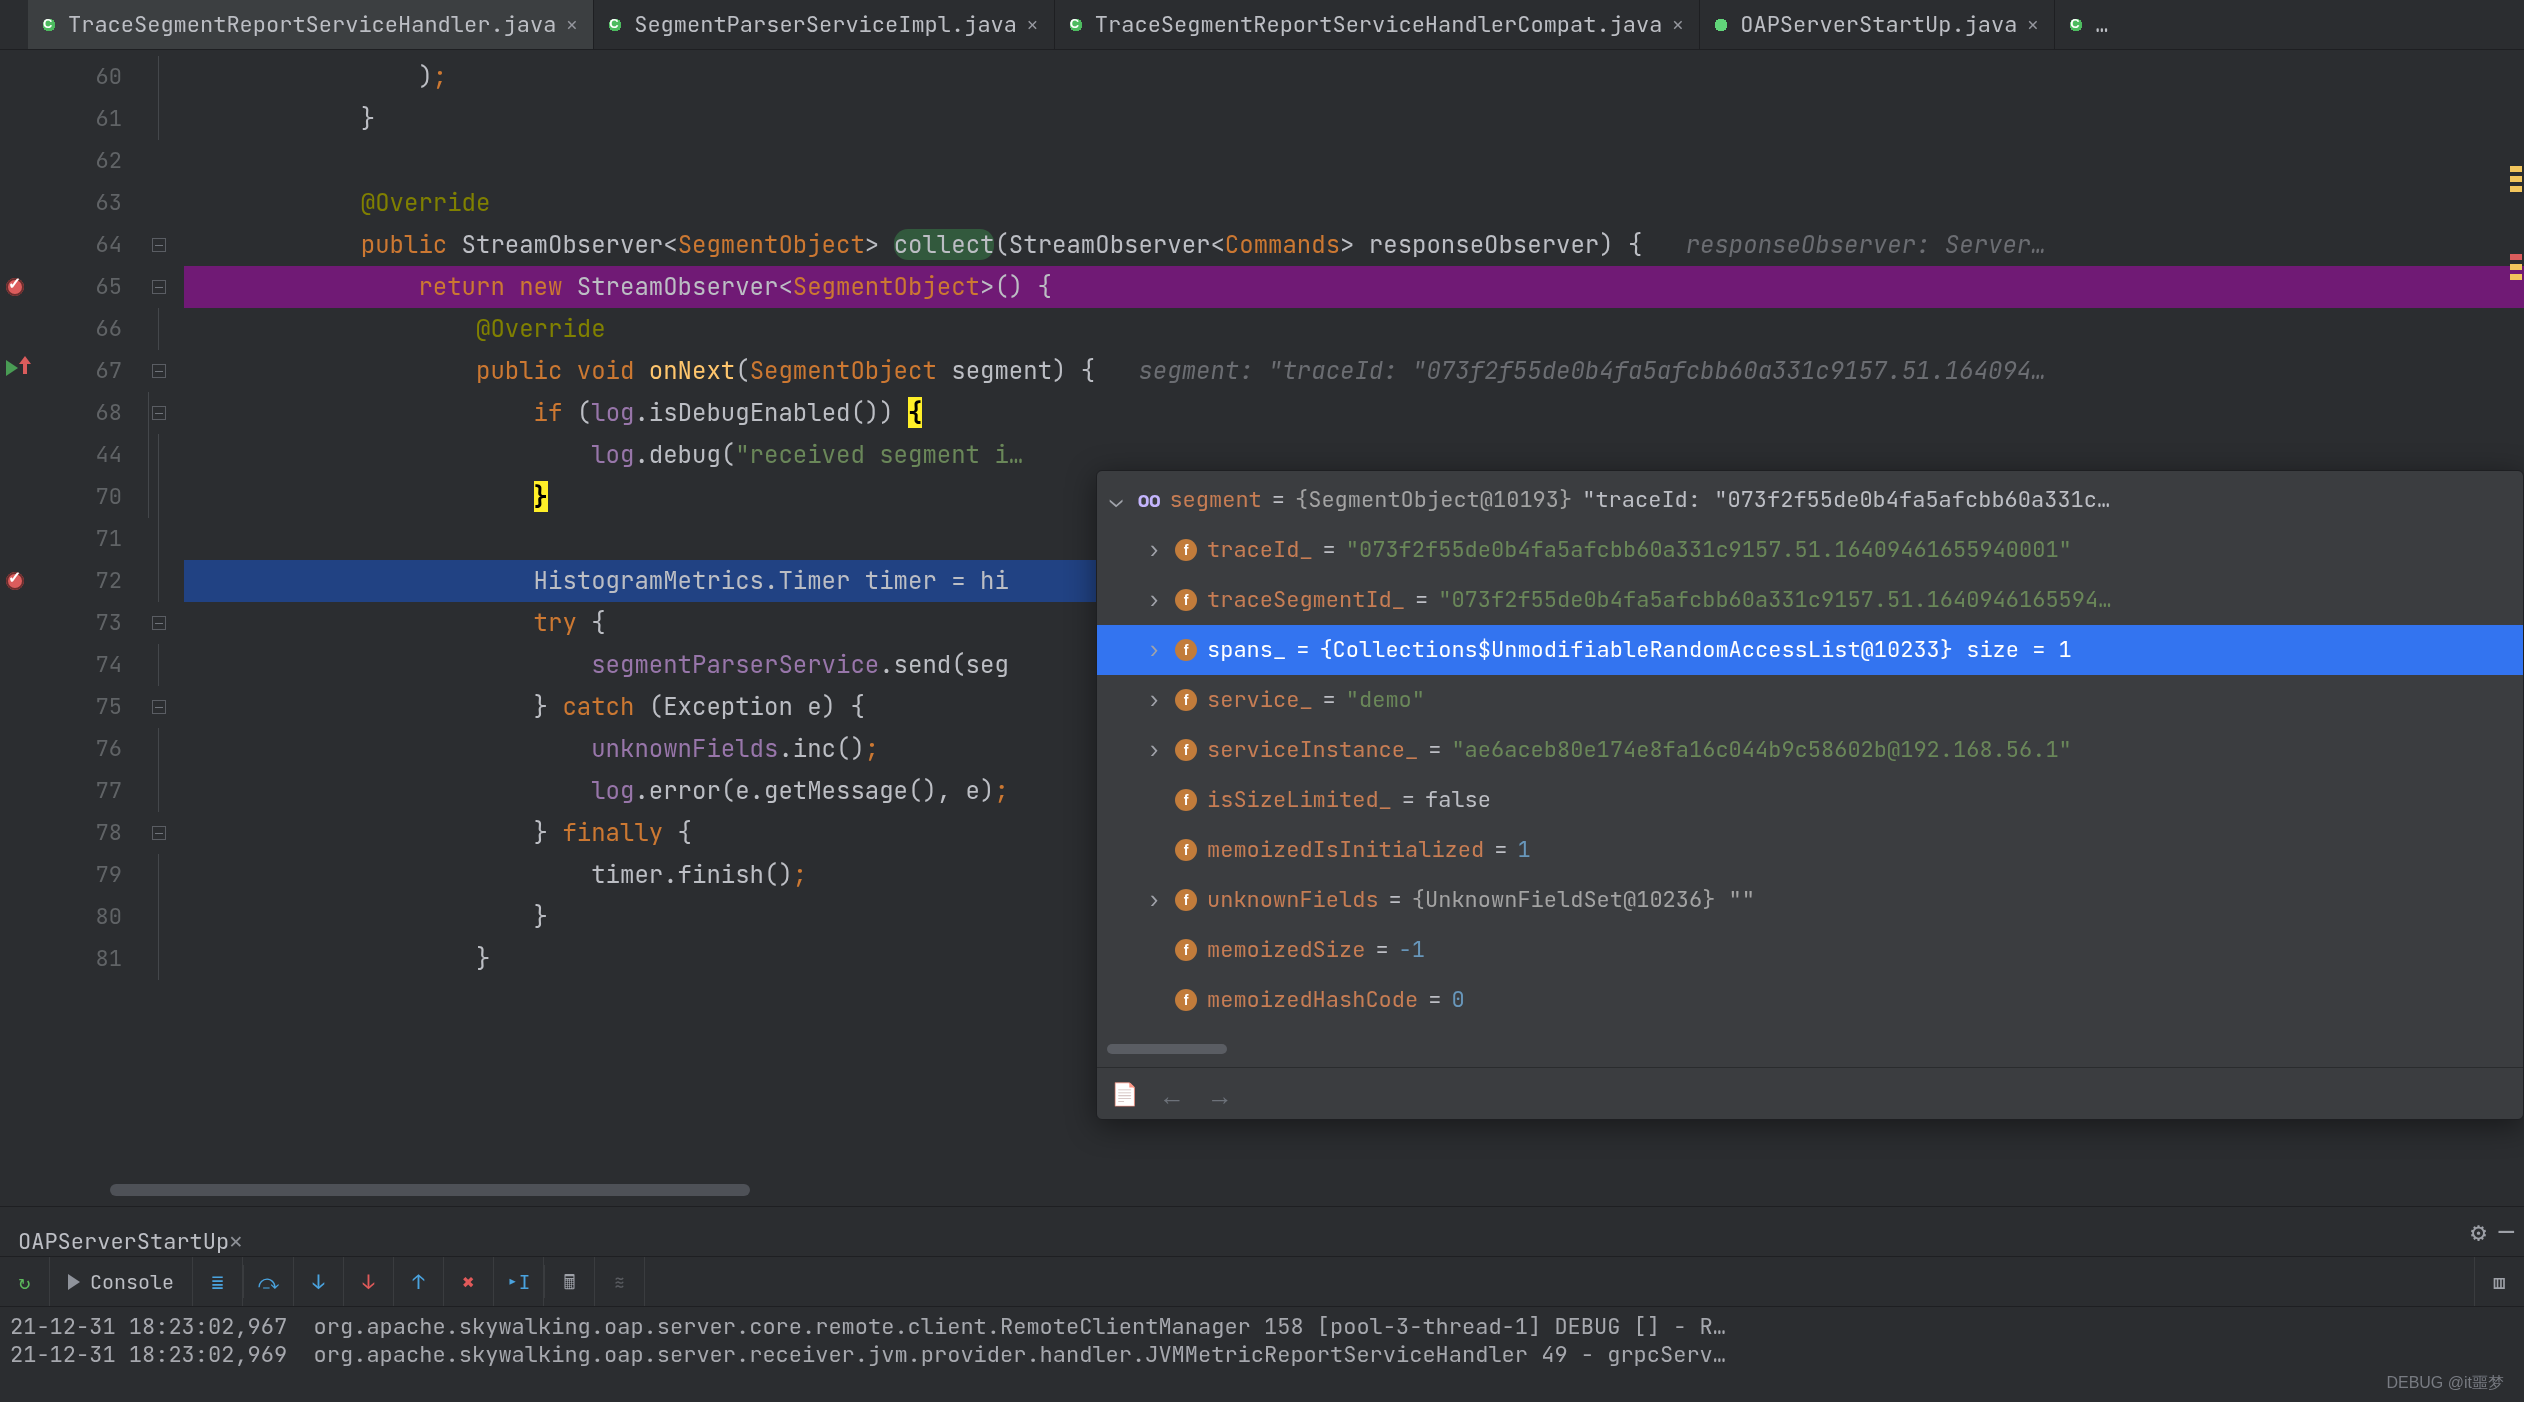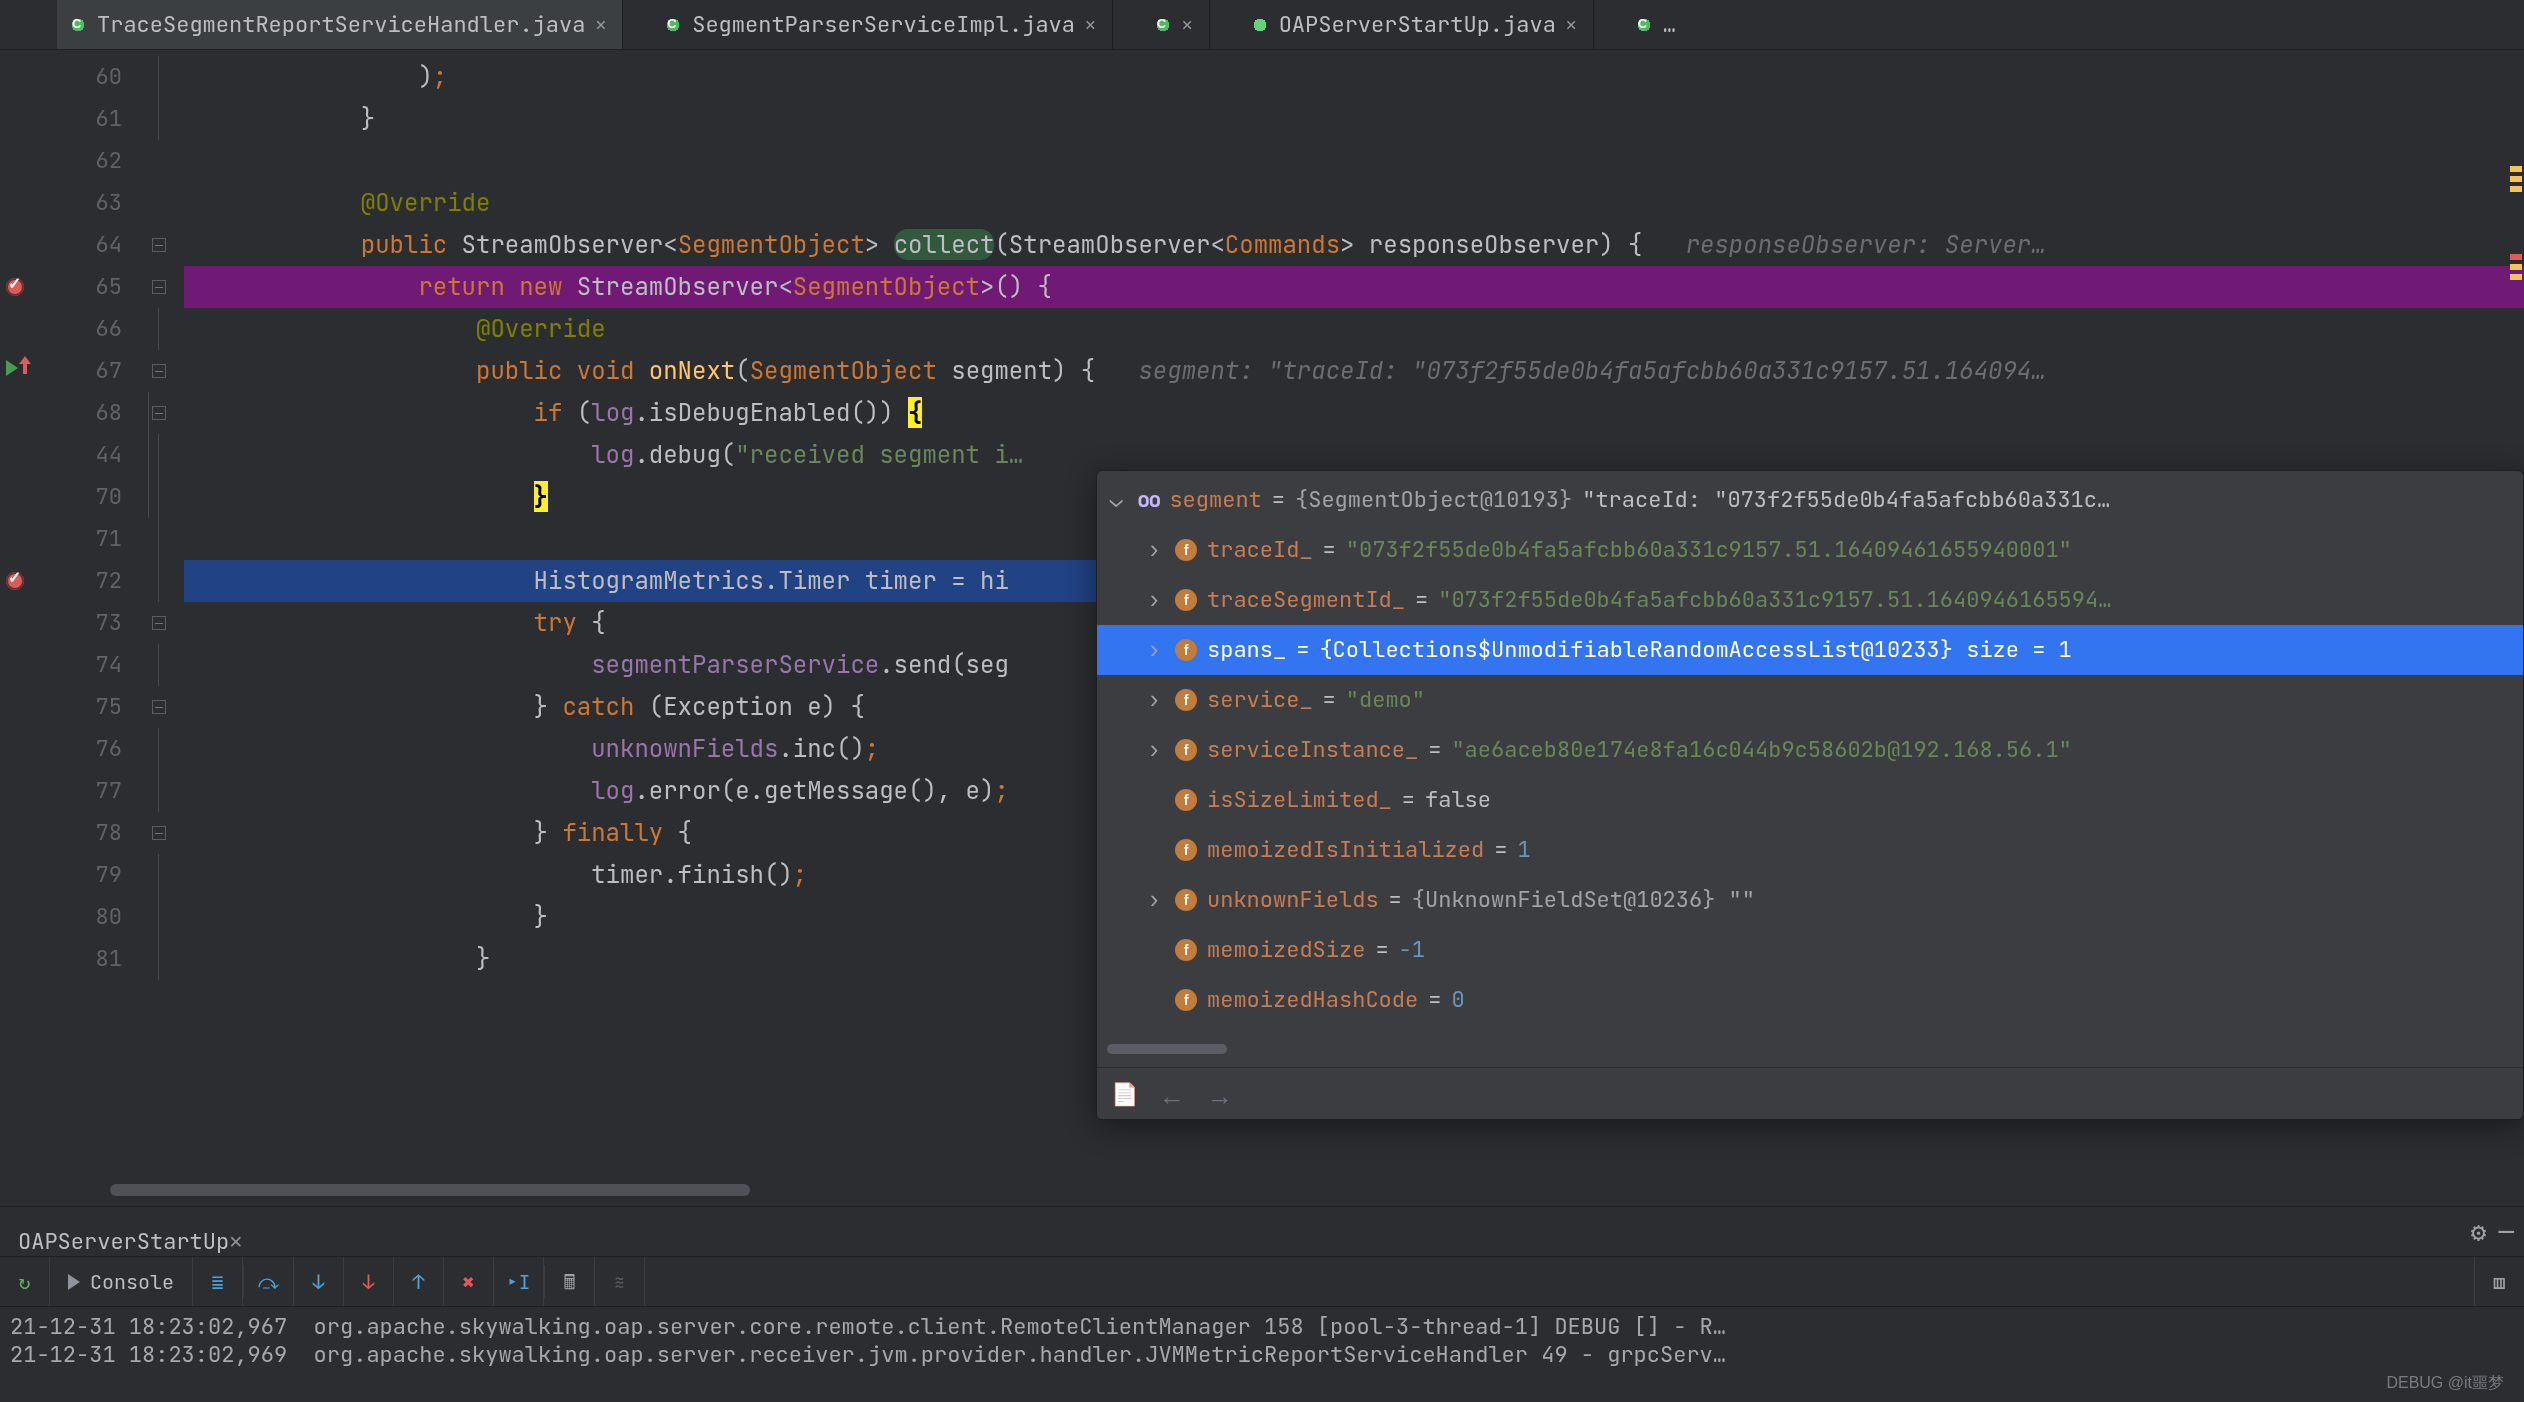--- a/index.html
+++ b/index.html
@@ -40,21 +40,21 @@
 
   
   .tabs{
     display:flex;align-items:stretch;height:50px;background:var(--bg);
     border-bottom:1px solid var(--tab-border);
     padding-left:28px;gap:0;
   }
   .tab{
     display:flex;align-items:center;gap:10px;padding:0 16px 0 12px;
     color:var(--text);border-right:1px solid var(--tab-border);font-size:22px;
-    cursor:pointer;white-space:nowrap;margin-left:29px;
+    cursor:pointer;white-space:nowrap;
   }
   .tab.active{background:var(--tab-active)}
   .tab .close{color:#95979e;font-size:18px}
   .tab-icon{width:18px;height:18px;border-radius:50%;display:inline-block;position:relative}
   .tab-icon.c{background:radial-gradient(circle at 50% 50%, #4dbb5f 0 50%, transparent 51%)}
   .tab-icon.c::after{content:"C";position:absolute;left:3px;top:-2px;color:#fff;font:700 13px/20px sans-serif}
   .tab-icon.r{background:radial-gradient(circle at 50% 50%, #61d57a 0 50%, transparent 51%)}
 
   
   .editor-wrap{position:relative;flex:1 1 auto;display:flex;overflow:hidden;background:var(--bg)}
@@ -196,20 +196,21 @@
       <span>TraceSegmentReportServiceHandler.java</span>
       <span class="close">✕</span>
     </div>
     <div class="tab">
       <span class="tab-icon c"></span>
       <span>SegmentParserServiceImpl.java</span>
       <span class="close">✕</span>
     </div>
     <div class="tab">
       <span class="tab-icon c"></span>
+      <span>TraceSegmentReportServiceHandlerCompat.java</span>
       <span class="close">✕</span>
     </div>
     <div class="tab">
       <span class="tab-icon r"></span>
       <span>OAPServerStartUp.java</span>
       <span class="close">✕</span>
     </div>
     <div class="tab" style="border-right:none">
       <span class="tab-icon c"></span>
       <span>…</span>

